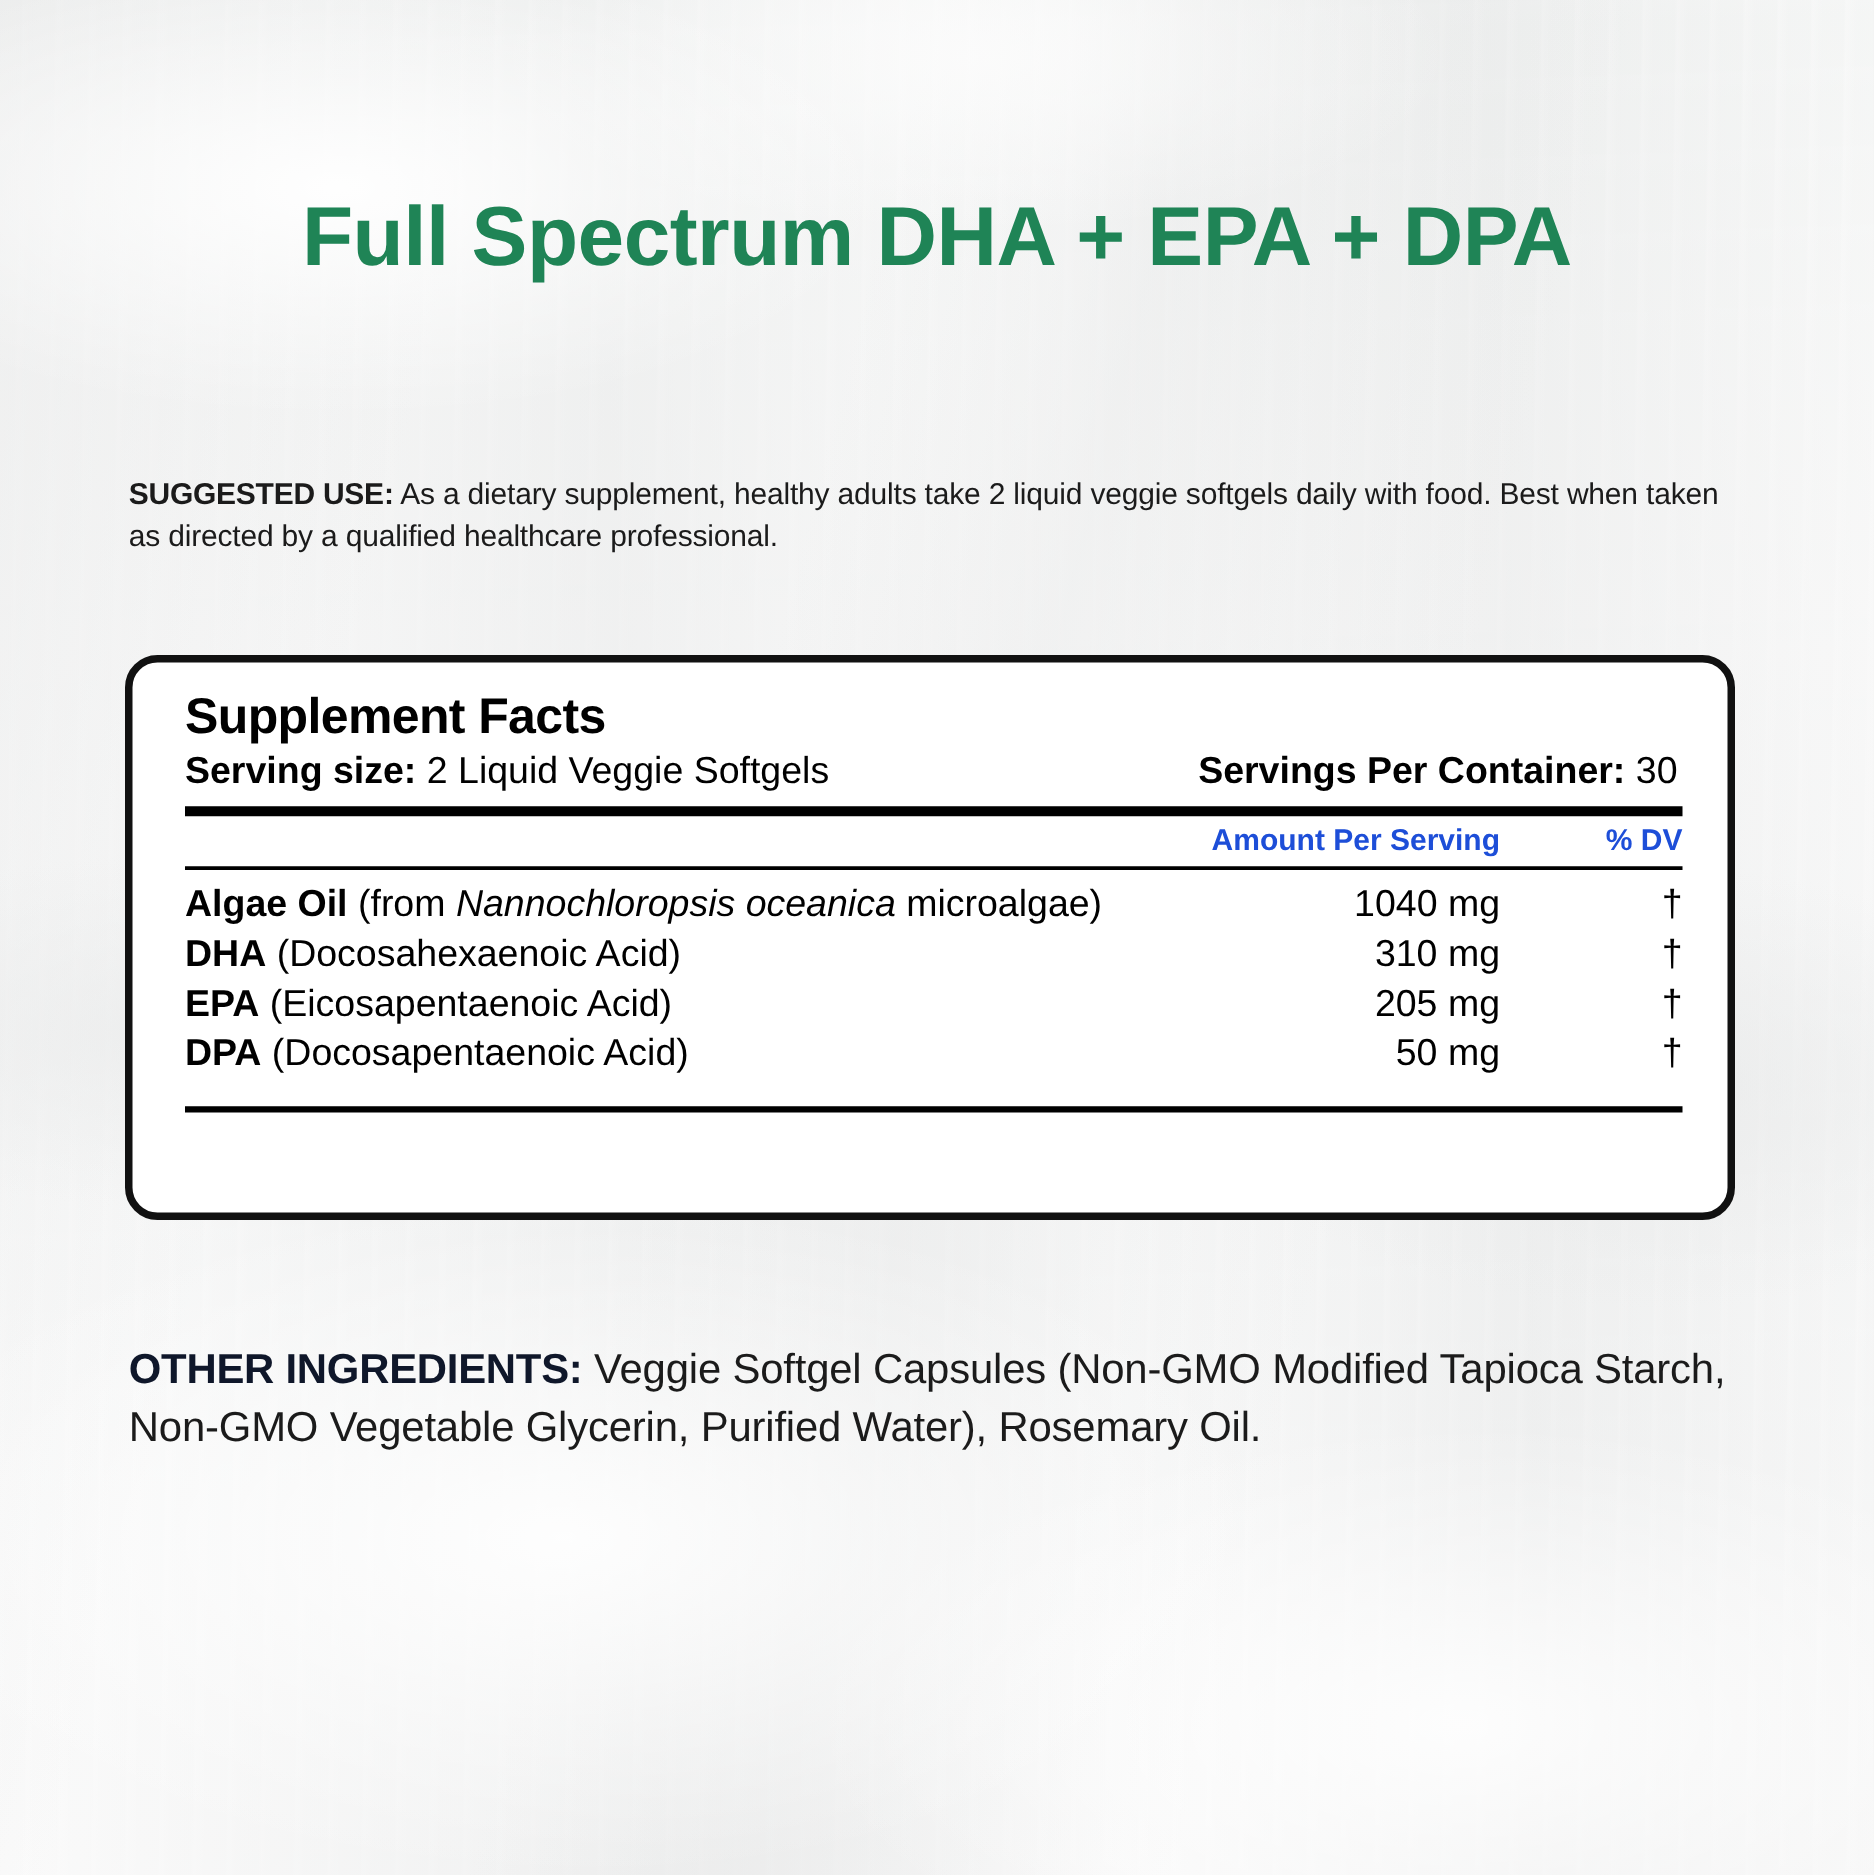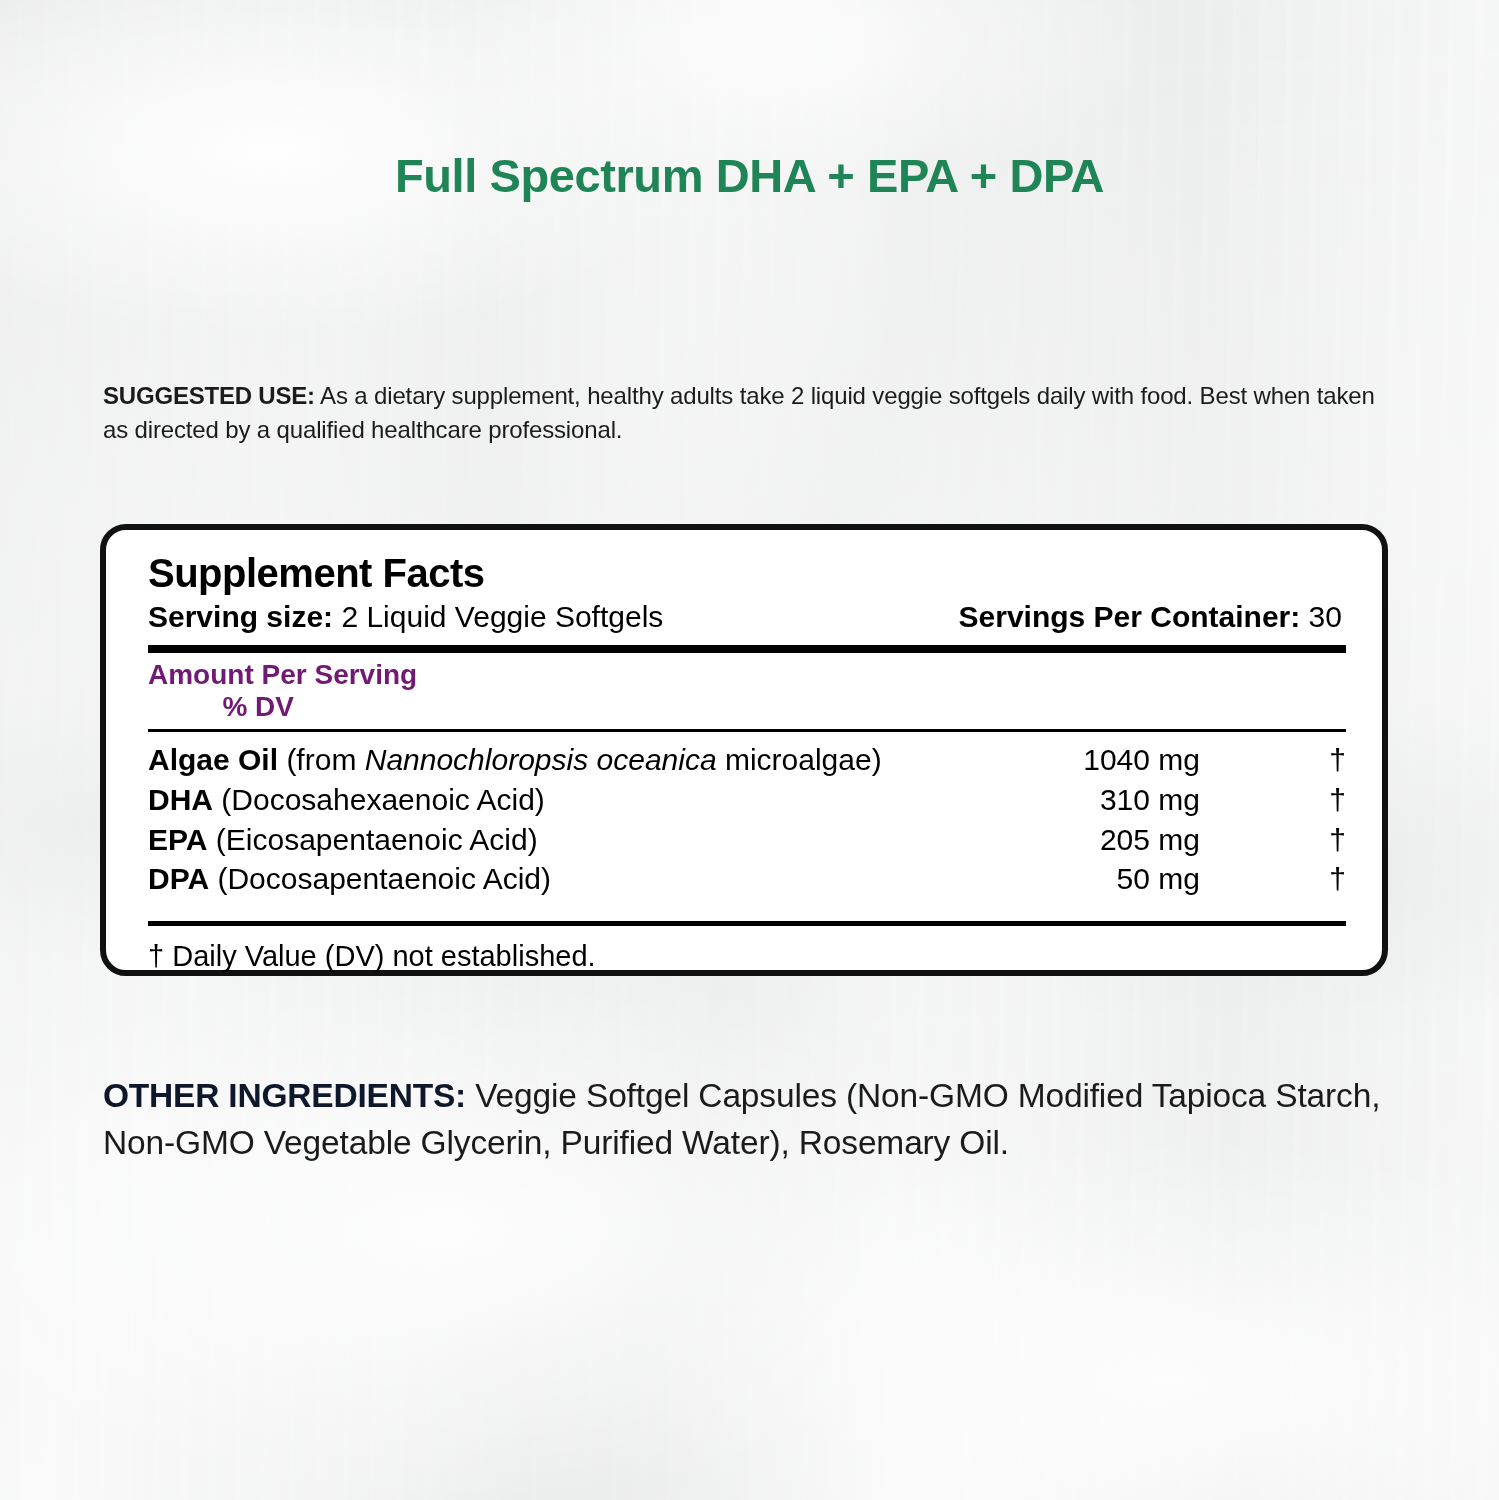--- a/index.html
+++ b/index.html
@@ -46,21 +46,21 @@
   
   .headline {
     position: absolute;
     left: 0;
     top: 144px;
     width: 1499px;
     text-align: center;
     color: #1f8456;
     font-family: "Liberation Sans", sans-serif;
     font-weight: bold;
-    font-size: 47px;
+    font-size: 67px;
     line-height: 1.37;
     letter-spacing: -0.4px;
   }
   .headline .hl-line { display: block; white-space: nowrap; }
 
   
   .suggested-use {
     position: absolute;
     left: 103px;
     top: 355px;
@@ -113,24 +113,23 @@
 
   .rule-thick  { height: 8px; background: #000; margin: 11px 0 0 0; }
   .rule-medium { height: 5px; background: #000; margin: 0; }
   .rule-thin   { height: 3px; background: #000; margin: 0; }
 
   .sf-colhead {
     display: flex;
     justify-content: flex-end;
     align-items: baseline;
     font-weight: bold;
-    font-size: 28px;
-    color: #701a75;
+    font-size: 24px;
+    color: #1d4ed8;
     padding: 6px 0 6px 0;
-    flex-direction: column;
   }
   .sf-colhead .c-amount { text-align: right; }
   .sf-colhead .c-dv { width: 146px; text-align: right; }
 
   .sf-rows { padding-top: 8px; }
 
   .sf-row {
     display: flex;
     align-items: baseline;
     font-size: 30px;
@@ -222,21 +221,20 @@
       <div class="sf-row">
         <span class="c-name"><span class="nm">DPA</span><span> (Docosapentaenoic Acid)</span><span class="sci"></span><span></span></span>
         <span class="c-amt">50 mg</span>
         <span class="c-dv">†</span>
       </div>
 
     </div>
 
     <div class="rule-medium" style="margin-top:22px;"></div>
 
-    <div class="sf-footnote">† Daily Value (DV) not established.</div>
 
   </div>
 
   <p class="other-ing">
     <span class="lead">OTHER INGREDIENTS:</span><span> Veggie Softgel Capsules (Non-GMO Modified Tapioca Starch, Non-GMO Vegetable Glycerin, Purified Water), Rosemary Oil.</span>
   </p>
 
 </div>
 
 </body></html>

